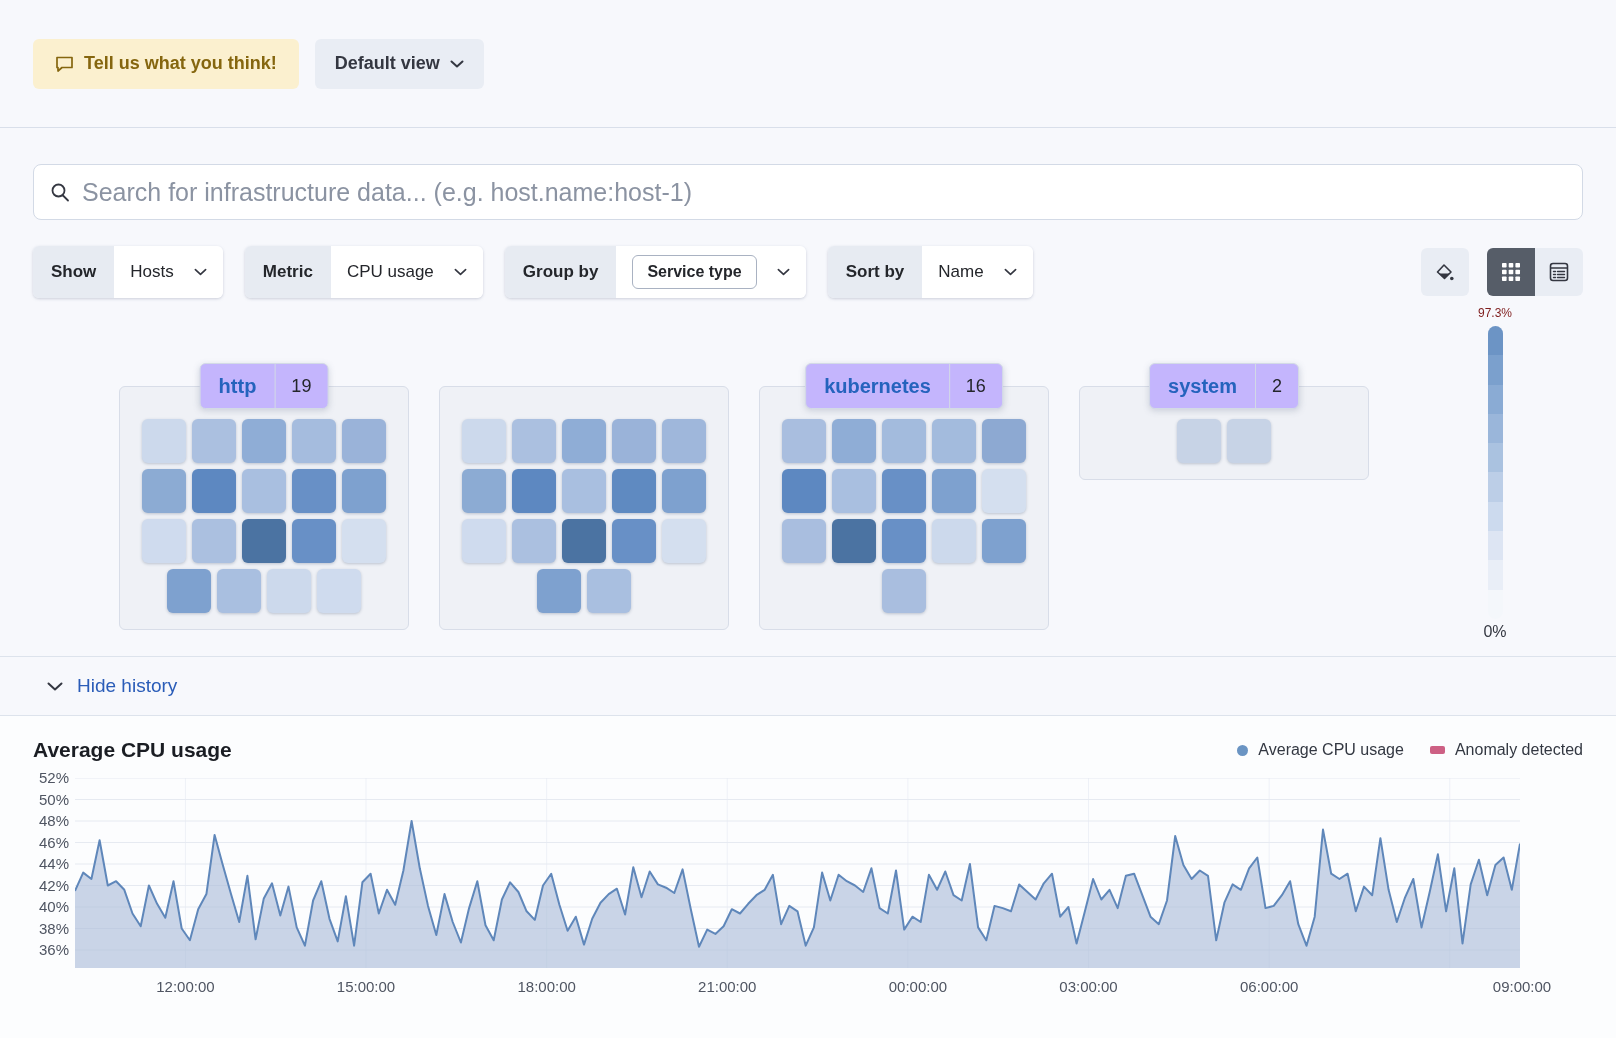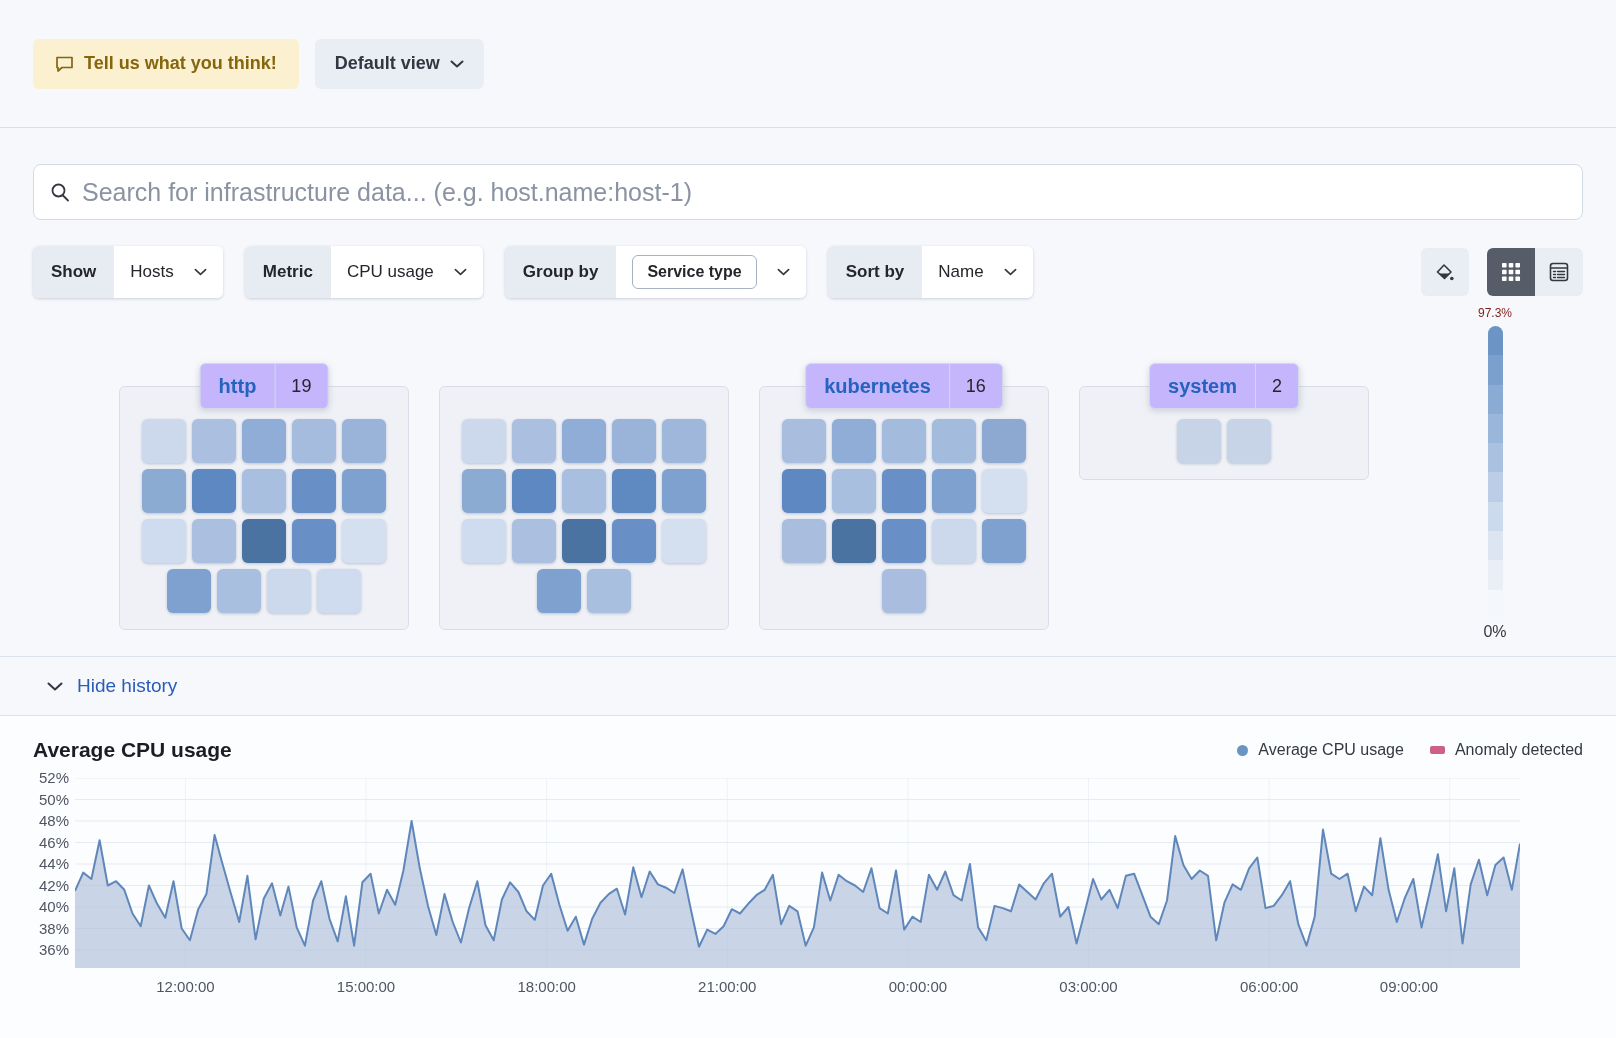--- a/index.html
+++ b/index.html
@@ -406,16 +406,16 @@
         <path d="M0.0,112.9L8.2,94.6L16.4,101.0L24.6,62.3L32.8,107.5L41.1,103.2L49.3,111.8L57.5,135.5L65.7,148.3L73.9,107.5L82.1,125.8L90.3,139.8L98.5,103.2L106.7,150.5L114.9,162.3L123.2,131.2L131.4,116.1L139.6,57.0L147.8,87.1L156.0,116.1L164.2,144.0L172.4,97.8L180.6,161.3L188.8,120.4L197.0,105.3L205.3,137.6L213.5,108.6L221.7,149.4L229.9,167.7L238.1,122.5L246.3,103.2L254.5,140.8L262.7,163.4L270.9,118.3L279.1,167.7L287.4,104.3L295.6,95.7L303.8,135.5L312.0,111.8L320.2,126.8L328.4,92.5L336.6,43.0L344.8,90.3L353.0,127.9L361.3,157.0L369.5,116.1L377.7,144.0L385.9,164.5L394.1,130.1L402.3,103.2L410.5,147.3L418.7,162.3L426.9,121.5L435.1,104.3L443.4,114.0L451.6,133.3L459.8,141.9L468.0,107.5L476.2,95.7L484.4,126.8L492.6,152.7L500.8,138.7L509.0,166.6L517.2,140.8L525.5,124.7L533.7,116.1L541.9,110.7L550.1,136.5L558.3,89.2L566.5,119.3L574.7,93.5L582.9,106.4L591.1,109.7L599.3,115.0L607.6,91.4L615.8,131.2L624.0,168.8L632.2,151.6L640.4,155.9L648.6,148.3L656.8,131.2L665.0,135.5L673.2,125.8L681.4,117.2L689.7,111.8L697.9,96.8L706.1,146.2L714.3,127.9L722.5,133.3L730.7,167.7L738.9,149.4L747.1,94.6L755.3,122.5L763.6,96.8L771.8,103.2L780.0,107.5L788.2,114.0L796.4,90.3L804.6,130.1L812.8,135.5L821.0,92.5L829.2,151.6L837.4,138.7L845.7,144.0L853.9,96.8L862.1,111.8L870.3,93.5L878.5,117.2L886.7,122.5L894.9,86.0L903.1,149.4L911.3,162.3L919.5,127.9L927.8,130.1L936.0,133.3L944.2,106.4L952.4,114.0L960.6,121.5L968.8,105.3L977.0,95.7L985.2,138.7L993.4,129.0L1001.6,165.5L1009.9,133.3L1018.1,101.0L1026.3,121.5L1034.5,111.8L1042.7,130.1L1050.9,97.8L1059.1,95.7L1067.3,117.2L1075.5,138.7L1083.8,146.2L1092.0,122.5L1100.2,58.0L1108.4,87.1L1116.6,101.0L1124.8,92.5L1133.0,97.8L1141.2,162.3L1149.4,124.7L1157.6,106.4L1165.9,111.8L1174.1,90.3L1182.3,79.5L1190.5,130.1L1198.7,127.9L1206.9,117.2L1215.1,103.2L1223.3,146.2L1231.5,167.7L1239.7,138.7L1248.0,51.6L1256.2,95.7L1264.4,101.0L1272.6,95.7L1280.8,133.3L1289.0,108.6L1297.2,117.2L1305.4,60.2L1313.6,111.8L1321.8,144.0L1330.1,119.3L1338.3,101.0L1346.5,149.4L1354.7,114.0L1362.9,76.3L1371.1,133.3L1379.3,90.3L1387.5,165.5L1395.7,106.4L1403.9,81.7L1412.2,117.2L1420.4,87.1L1428.6,79.5L1436.8,111.8L1445.0,65.6" fill="none" stroke="#5f87ba" stroke-width="2" stroke-linejoin="round"></path>
       </svg>
     <div class="x-axis">
         <span style="left: 152.398px;">12:00:00</span>
         <span style="left: 333.023px;">15:00:00</span>
         <span style="left: 513.648px;">18:00:00</span>
         <span style="left: 694.273px;">21:00:00</span>
         <span style="left: 874.898px; margin-left: 10px;">00:00:00</span>
         <span style="left: 1055.52px;">03:00:00</span>
         <span style="left: 1236.15px;">06:00:00</span>
-        <span style="left: 1376px;">09:00:00</span>
+        <span style="left: 1489px;">09:00:00</span>
       </div>
   </div>
 </div>
 
 </body></html>

